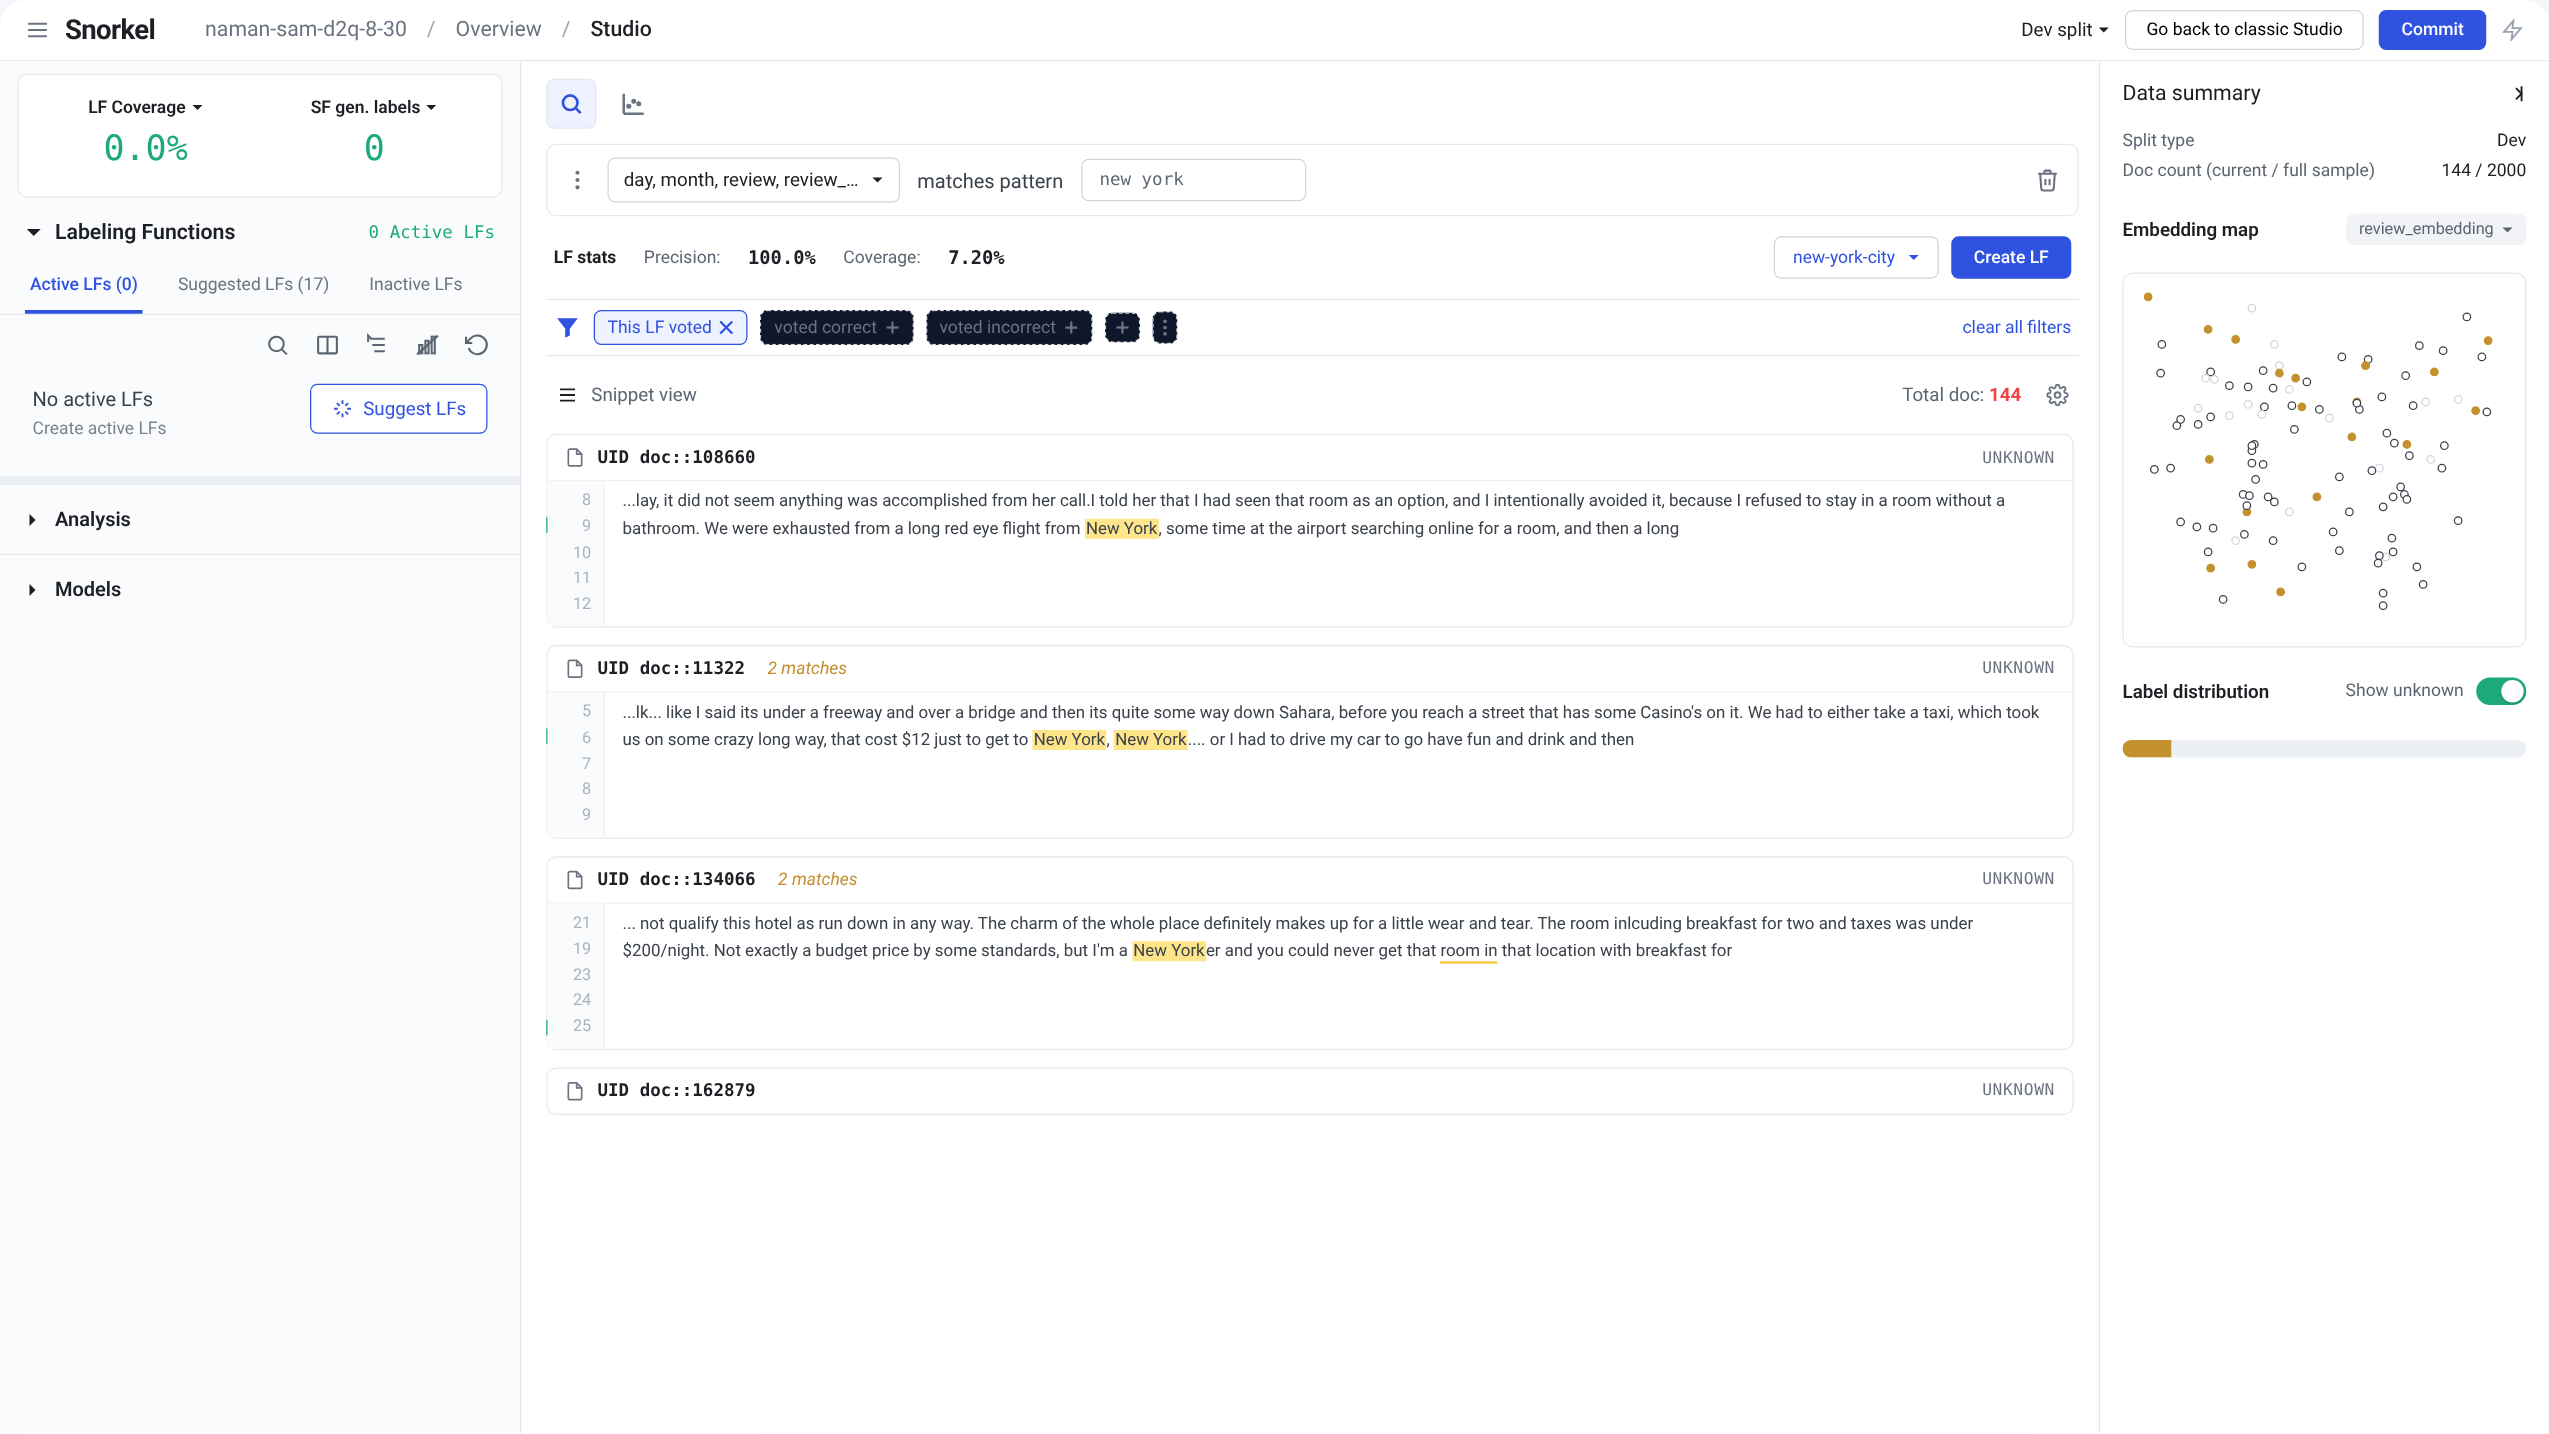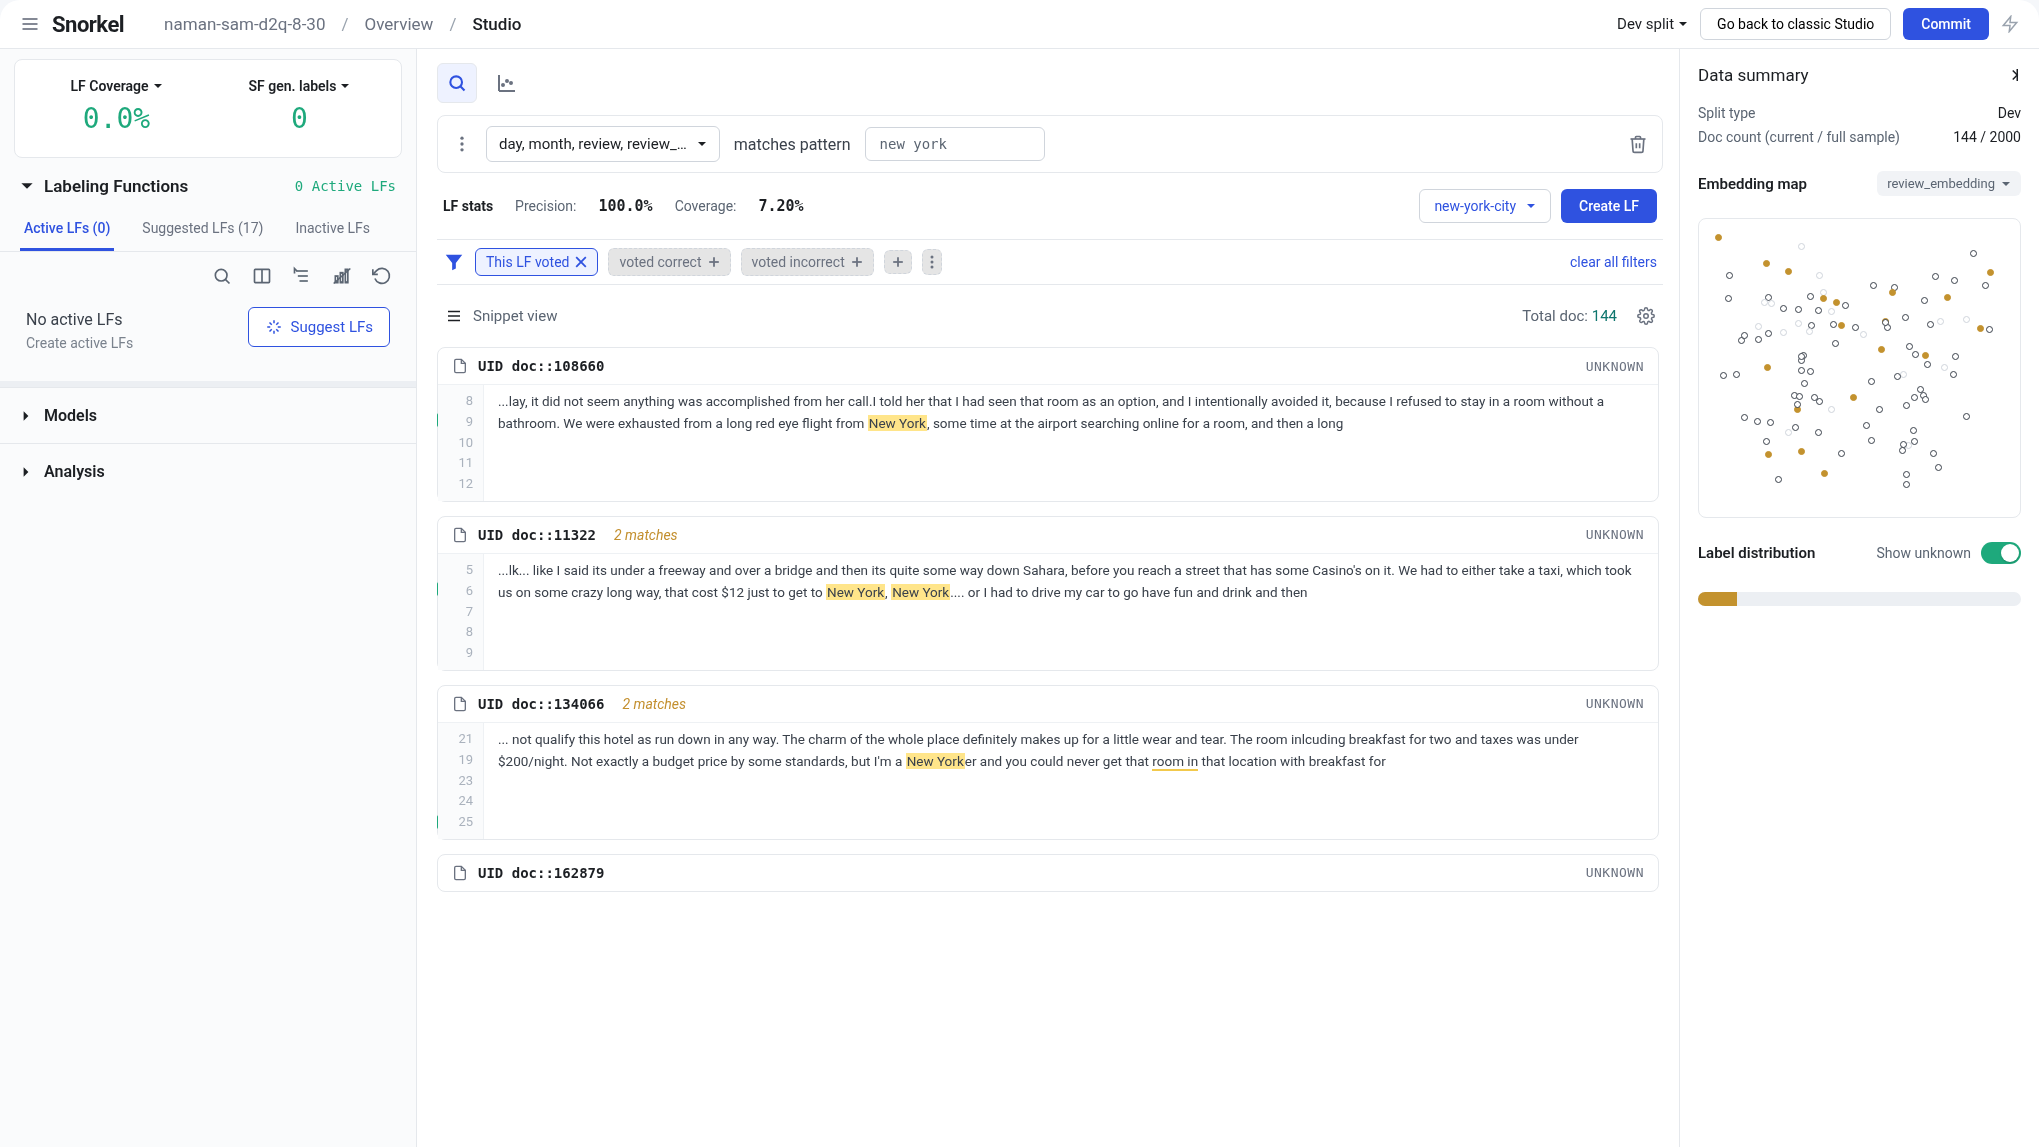--- a/index.html
+++ b/index.html
@@ -65,29 +65,29 @@
   .stats-row { display: flex; align-items: center; gap: 22px; padding: 4px 6px; }
   .stats-row .lbl { font-size: 14px; color: #5b6572; }
   .stats-row .lhead { font-weight: 700; color: #1c1f23; }
   .stats-row .mono { font-family: "SF Mono", Menlo, monospace; font-weight: 700; font-size: 15px; }
   .stats-right { margin-left: auto; display: flex; gap: 10px; }
   .label-pill { border: 1px solid #d0d5dc; border-radius: 6px; padding: 7px 14px; display:flex; align-items:center; gap:10px; color:#2f52e0; cursor:pointer; background:#fff;}
   .btn-create { background: #2f52e0; color:#fff; border:none; border-radius: 6px; padding: 9px 18px; font-size: 14px; font-weight:500; cursor:pointer; }
 
   .filter-row { display:flex; align-items:center; gap:10px; padding: 8px 6px; border-top:1px solid #e5e8ec; border-bottom:1px solid #e5e8ec;}
   .funnel { width: 22px; height: 22px; color:#2f52e0; }
-  .chip { border:1px solid #d0d5dc; border-radius: 6px; padding: 5px 10px; font-size: 14px; display:flex; align-items:center; gap:6px; cursor:pointer; background:#e5e5e5;}
+  .chip { border:1px solid #d0d5dc; border-radius: 6px; padding: 5px 10px; font-size: 14px; display:flex; align-items:center; gap:6px; cursor:pointer; background:#0f172a;}
   .chip.active { border-color:#2f52e0; color:#2f52e0; background:#eef2ff;}
   .chip.dashed { border-style: dashed; color:#6b7280;}
   .clear-link { margin-left:auto; color:#2f52e0; font-size:14px; cursor:pointer; }
 
   .snippet-bar { display:flex; align-items:center; padding: 10px 8px; gap: 10px; }
   .snippet-bar .snip-label { color:#5b6572; font-size:15px;}
   .total-doc { margin-left:auto; color:#5b6572; font-size:15px;}
-  .total-doc .num { color:#0f766e; font-weight:400; }
+  .total-doc .num { color:#ef4444; font-weight:700; }
   .gear { width:18px; height:18px; color:#6b7280; cursor:pointer; margin-left:10px;}
 
   .doc-list { flex:1; overflow-y:auto; display:flex; flex-direction:column; gap:14px; padding-right:4px; padding-bottom:10px;}
   .doc-card { border:1px solid #e5e8ec; border-radius:8px; background:#fff; }
   .doc-head { display:flex; align-items:center; padding:10px 14px; gap:10px; }
   .doc-icon { width:16px; height:16px; color:#6b7280; }
   .doc-uid { font-family:"SF Mono", Menlo, monospace; font-size:14px; font-weight:600; }
   .matches { color:#c38f2e; font-style:italic; font-size:14px; margin-left:8px;}
   .unknown { margin-left:auto; color:#6b7280; font-size:13px; letter-spacing:0.5px; font-family:"SF Mono",Menlo,monospace;}
   .doc-body { display:flex; border-top:1px solid #eef1f4; }
@@ -231,27 +231,27 @@
         </button>
         <div style="clear:both"></div>
       </div>
 
       <div style="height:6px; background:#eceff3; margin-top:10px;"></div>
 
       <div class="collapsed-section">
         <svg width="12" height="12" viewBox="0 0 10 10" fill="currentColor">
             <path d="M3 1l4 4-4 4z"></path>
           </svg>
-        <span>Models</span>
+        <span>Analysis</span>
       </div>
       <div class="collapsed-section">
         <svg width="12" height="12" viewBox="0 0 10 10" fill="currentColor">
             <path d="M3 1l4 4-4 4z"></path>
           </svg>
-        <span>Analysis</span>
+        <span>Models</span>
       </div>
     </div>
 
     <div class="center">
       <div class="search-row">
         <div class="search-icon-btn">
           <svg width="20" height="20" viewBox="0 0 24 24" fill="none" stroke="currentColor" stroke-width="2.5">
               <circle cx="11" cy="11" r="7"></circle>
               <line x1="21" y1="21" x2="16" y2="16"></line>
             </svg>

